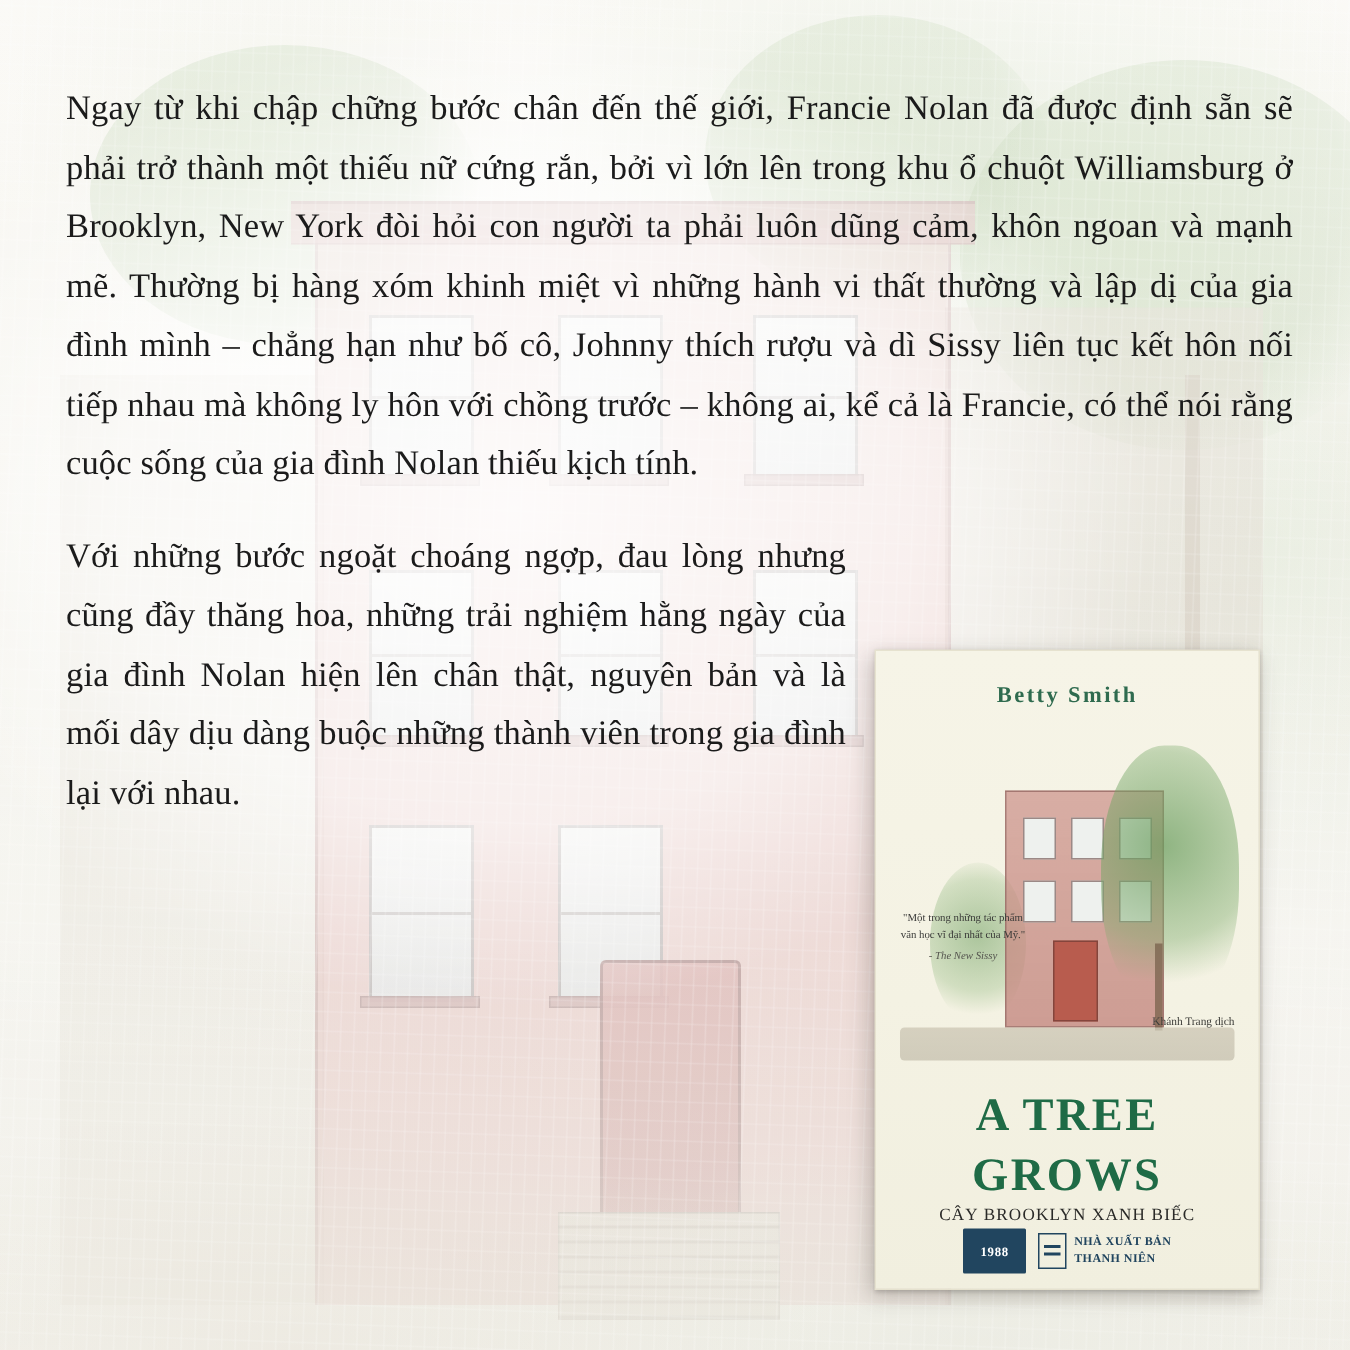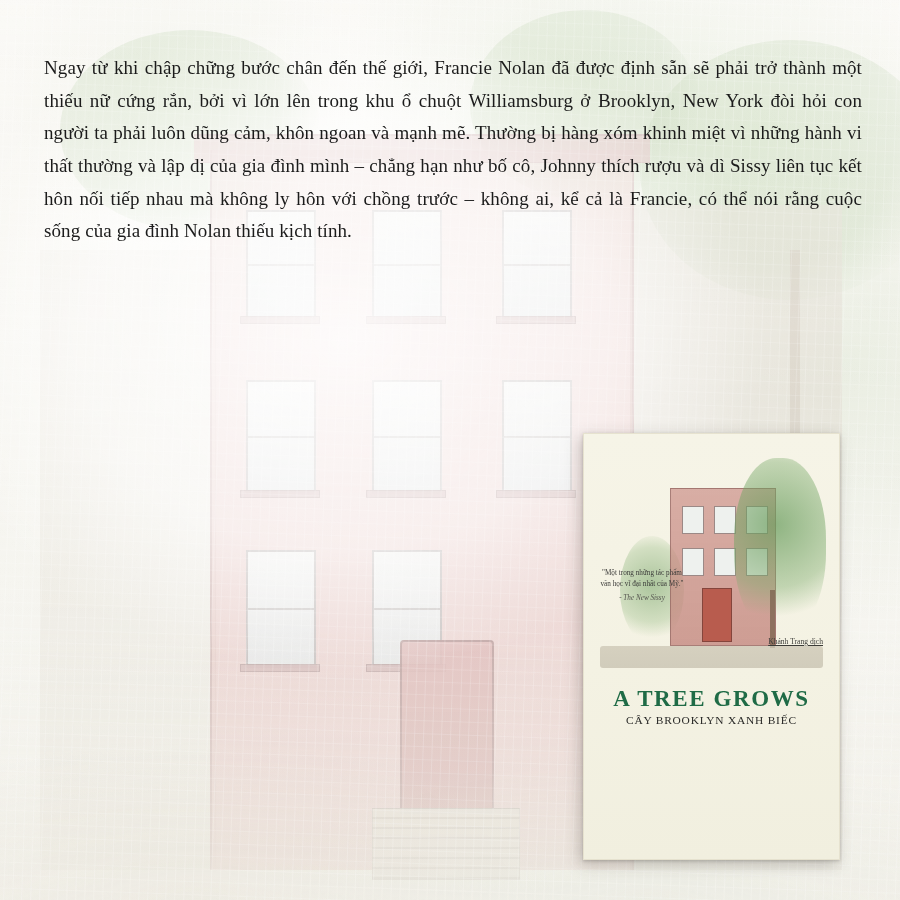--- a/index.html
+++ b/index.html
@@ -155,21 +155,21 @@
 
   
   .copy {
     position: absolute;
     left: 44px;
     top: 52px;
     width: 818px;
   }
   .para {
     margin: 0 0 22px 0;
-    font-size: 19px;
+    font-size: 23px;
     line-height: 1.72;
     color: #1b1b1b;
     text-align: justify;
     text-justify: inter-word;
     letter-spacing: 0.1px;
   }
   .para.first {
     width: 818px;
   }
   .para.second {
@@ -276,29 +276,28 @@
     margin-top: 3px;
     font-style: italic;
     color: #55554f;
   }
   .book-translator {
     position: absolute;
     right: 16px;
     top: 197px;
     font-size: 7.6px;
     color: #3c3c38;
-    text-decoration: underline;
   }
   .book-title {
     margin-top: 6px;
     text-align: center;
     color: #1f6b46;
     font-family: "Liberation Serif", serif;
     font-weight: bold;
-    font-size: 23px;
+    font-size: 31px;
     letter-spacing: 1.6px;
     line-height: 1.3;
   }
   .book-title .line2 {
     display: block;
     font-style: italic;
   }
   .book-subtitle {
     text-align: center;
     font-size: 11.4px;
@@ -393,23 +392,25 @@
     <div class="door"></div>
     <div class="stairs"></div>
 
     <div class="bg-wash-bottom"></div>
     <div class="paper-grain"></div>
     <div class="veil"></div>
   </div>
 
   <div class="copy">
     <p class="para first">Ngay từ khi chập chững bước chân đến thế giới, Francie Nolan đã được định sẵn sẽ phải trở thành một thiếu nữ cứng rắn, bởi vì lớn lên trong khu ổ chuột Williamsburg ở Brooklyn, New York đòi hỏi con người ta phải luôn dũng cảm, khôn ngoan và mạnh mẽ. Thường bị hàng xóm khinh miệt vì những hành vi thất thường và lập dị của gia đình mình – chẳng hạn như bố cô, Johnny thích rượu và dì Sissy liên tục kết hôn nối tiếp nhau mà không ly hôn với chồng trước – không ai, kể cả là Francie, có thể nói rằng cuộc sống của gia đình Nolan thiếu kịch tính.</p>
+    <p class="para second">Với những bước ngoặt choáng ngợp, đau lòng nhưng cũng đầy thăng hoa, những trải nghiệm hằng ngày của gia đình Nolan hiện lên chân thật, nguyên bản và là mối dây dịu dàng buộc những thành viên trong gia đình lại với nhau.</p>
   </div>
 
   <div class="book">
+    <div class="book-author">Betty Smith</div>
 
     <div class="book-art">
       <div class="book-tree2"></div>
       <div class="book-house"></div>
       <div class="book-win" style="left:98px; top:66px; width:20px; height:26px;"></div>
       <div class="book-win" style="left:130px; top:66px; width:20px; height:26px;"></div>
       <div class="book-win" style="left:162px; top:66px; width:20px; height:26px;"></div>
       <div class="book-win" style="left:98px; top:108px; width:20px; height:26px;"></div>
       <div class="book-win" style="left:130px; top:108px; width:20px; height:26px;"></div>
       <div class="book-win" style="left:162px; top:108px; width:20px; height:26px;"></div>
@@ -423,15 +424,25 @@
         <span class="src">- The New Sissy</span>
       </div>
       <div class="book-translator">Khánh Trang dịch</div>
     </div>
 
     <div class="book-title">
       <span>A TREE GROWS</span>
     </div>
     <div class="book-subtitle">CÂY BROOKLYN XANH BIẾC</div>
 
+    <div class="book-footer">
+      <div class="logo-1988">1988</div>
+      <div class="pub">
+        <div class="pub-mark"></div>
+        <div class="pub-name">
+          <div>NHÀ XUẤT BẢN</div>
+          <div>THANH NIÊN</div>
+        </div>
+      </div>
+    </div>
   </div>
 
 </div>
 
 </body></html>

